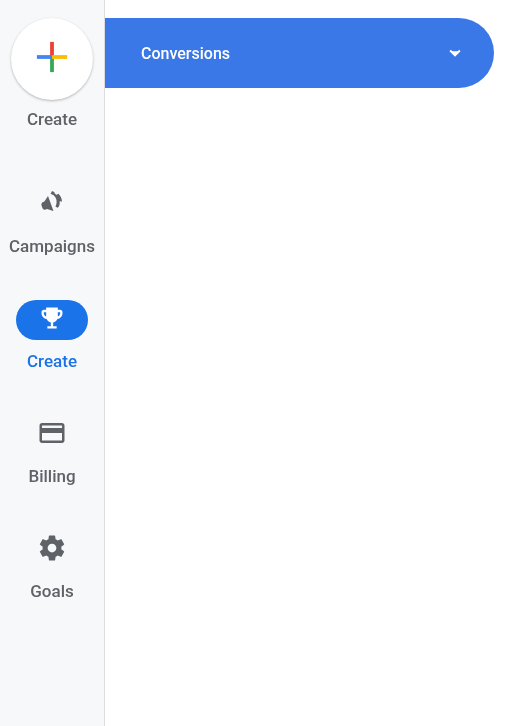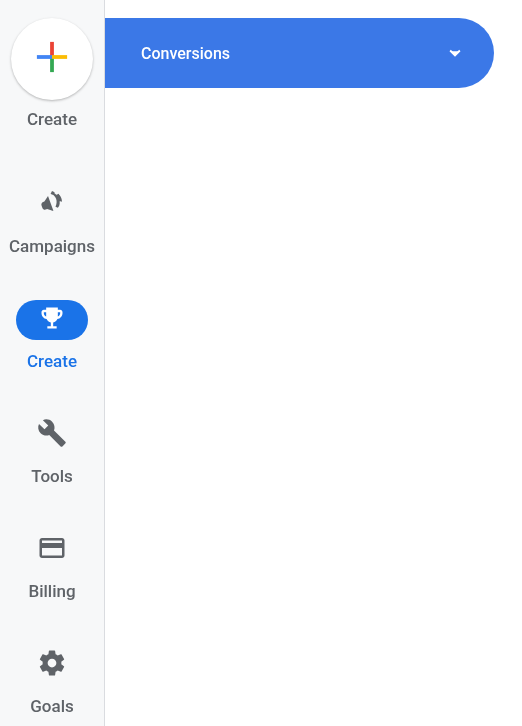--- a/index.html
+++ b/index.html
@@ -124,30 +124,20 @@
     <div class="nav-icon-wrap active">
       <span>
         <svg width="28" height="28" viewBox="0 0 24 24" fill="#ffffff">
           <path d="M19 5h-2V3H7v2H5c-1.1 0-2 .9-2 2v1c0 2.55 1.92 4.63 4.39 4.94.63 1.5 1.98 2.63 3.61 2.96V19H8v2h8v-2h-3v-3.1c1.63-.33 2.98-1.46 3.61-2.96C19.08 12.63 21 10.55 21 8V7c0-1.1-.9-2-2-2zM5 8V7h2v3.82C5.84 10.4 5 9.3 5 8zm14 0c0 1.3-.84 2.4-2 2.82V7h2v1z"></path>
         </svg>
       </span>
     </div>
     <div class="nav-label active">Create</div>
   </div>
 
-  <div class="nav-item">
-    <div class="nav-icon-wrap">
-      <span>
-        <svg width="30" height="30" viewBox="0 0 24 24" fill="#5f6368">
-          <path d="M22.7 19l-9.1-9.1c.9-2.3.4-5-1.5-6.9-2-2-5-2.4-7.4-1.3L9 6 6 9 1.6 4.7C.4 7.1.9 10.1 2.9 12.1c1.9 1.9 4.6 2.4 6.9 1.5l9.1 9.1c.4.4 1 .4 1.4 0l2.3-2.3c.5-.4.5-1.1.1-1.4z"></path>
-        </svg>
-      </span>
-    </div>
-    <div class="nav-label">Tools</div>
-  </div>
 
   <div class="nav-item">
     <div class="nav-icon-wrap">
       <span>
         <svg width="30" height="30" viewBox="0 0 24 24" fill="#5f6368">
           <path d="M20 4H4c-1.11 0-1.99.89-1.99 2L2 18c0 1.11.89 2 2 2h16c1.11 0 2-.89 2-2V6c0-1.11-.89-2-2-2zm0 14H4v-6h16v6zm0-10H4V6h16v2z"></path>
         </svg>
       </span>
     </div>
     <div class="nav-label">Billing</div>

